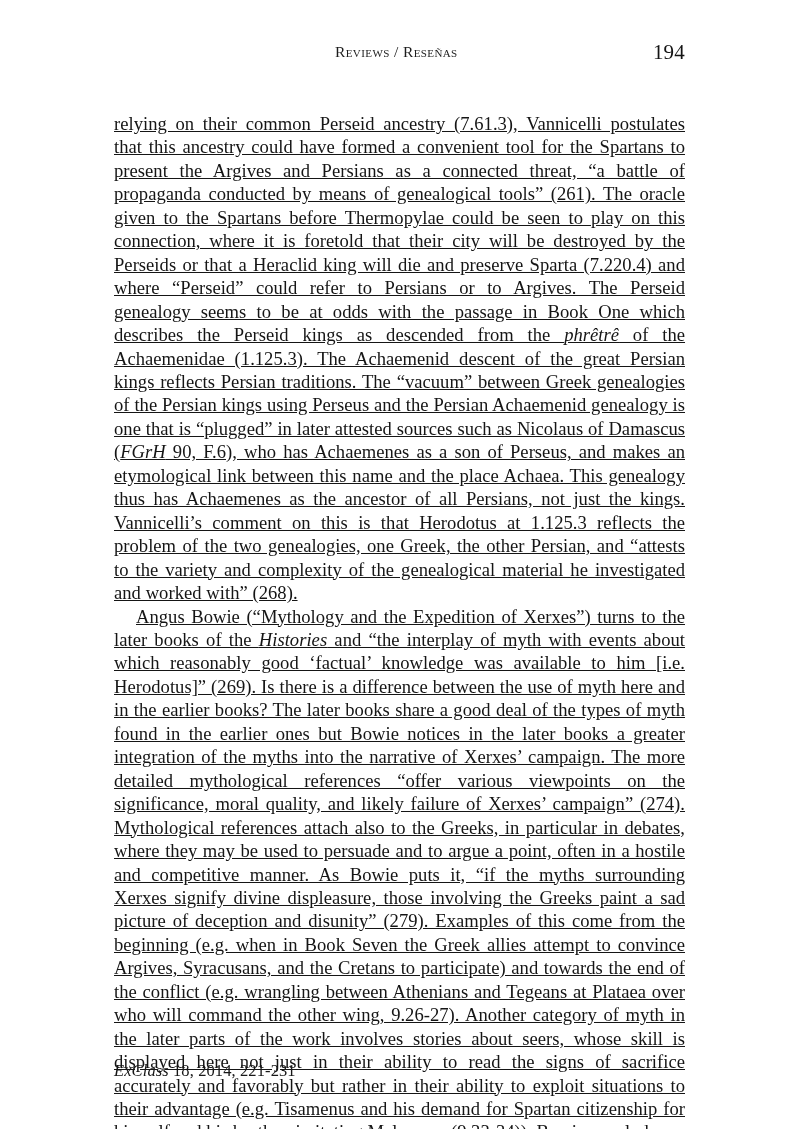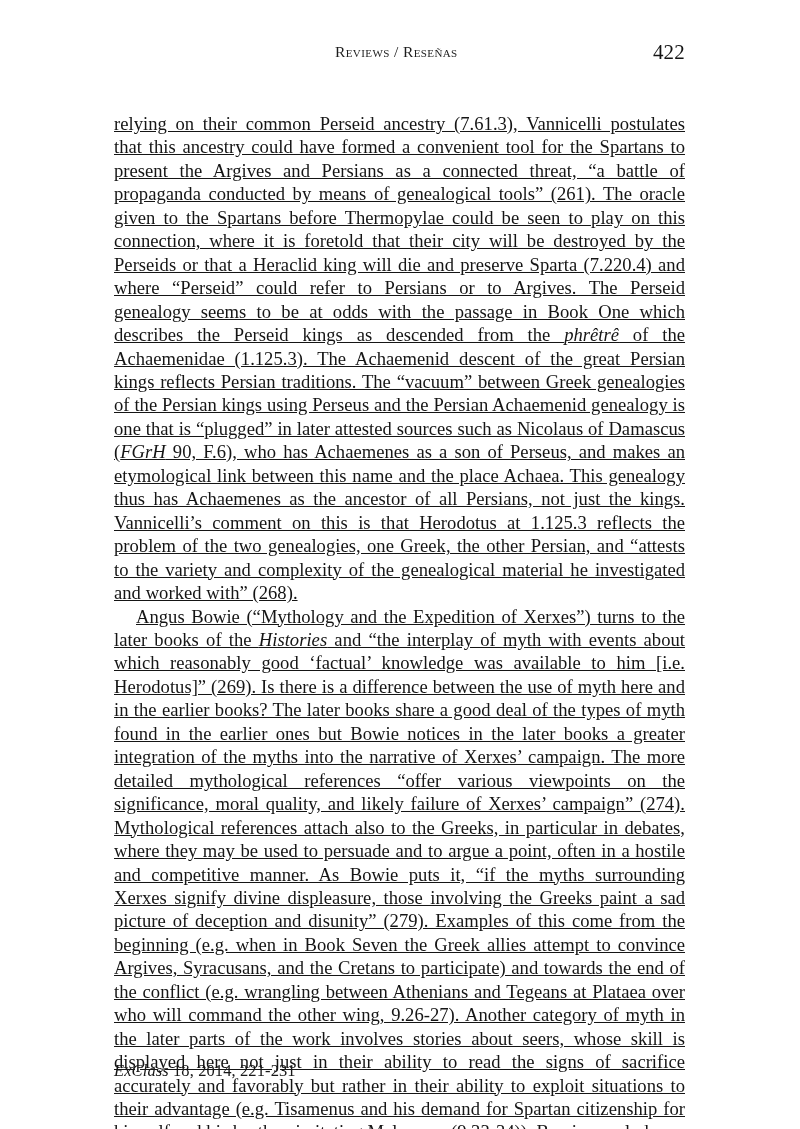--- a/index.html
+++ b/index.html
@@ -86,21 +86,21 @@
     font-style: italic;
   }
 </style>
 </head>
 <body>
 
 <div class="page">
 
   <div class="running-head">
     <span class="running-head-title">Reviews / Reseñas</span>
-    <span class="running-head-pageno">422</span>
+    <span class="running-head-pageno">194</span>
   </div>
 
   <div class="text-block">
     <p class="para"><span>relying on their common Perseid ancestry (7.61.3), Vannicelli postulates that this ancestry could have formed a convenient tool for the Spartans to present the Argives and Persians as a connected threat, “a battle of propaganda conducted by means of genealogical tools” (261). The oracle given to the Spartans before Thermopylae could be seen to play on this connection, where it is foretold that their city will be destroyed by the Perseids or that a Heraclid king will die and preserve Sparta (7.220.4) and where “Perseid” could refer to Persians or to Argives. The Perseid genealogy seems to be at odds with the passage in Book One which describes the Perseid kings as descended from the </span><i>phrêtrê</i><span> of the Achaemenidae (1.125.3). The Achaemenid descent of the great Persian kings reflects Persian traditions. The “vacuum” between Greek genealogies of the Persian kings using Perseus and the Persian Achaemenid genealogy is one that is “plugged” in later attested sources such as Nicolaus of Damascus (</span><i>FGrH</i><span> 90, F.6), who has Achaemenes as a son of Perseus, and makes an etymological link between this name and the place Achaea. This genealogy thus has Achaemenes as the ancestor of all Persians, not just the kings. Vannicelli’s comment on this is that Herodotus at 1.125.3 reflects the problem of the two genealogies, one Greek, the other Persian, and “attests to the variety and complexity of the genealogical material he investigated and worked with” (268).</span></p>
     <p class="para"><span>Angus Bowie (“Mythology and the Expedition of Xerxes”) turns to the later books of the </span><i>Histories</i><span> and “the interplay of myth with events about which reasonably good ‘factual’ knowledge was available to him [i.e. Herodotus]” (269). Is there is a difference between the use of myth here and in the earlier books? The later books share a good deal of the types of myth found in the earlier ones but Bowie notices in the later books a greater integration of the myths into the narrative of Xerxes’ campaign. The more detailed mythological references “offer various viewpoints on the significance, moral quality, and likely failure of Xerxes’ campaign” (274). Mythological references attach also to the Greeks, in particular in debates, where they may be used to persuade and to argue a point, often in a hostile and competitive manner. As Bowie puts it, “if the myths surrounding Xerxes signify divine displeasure, those involving the Greeks paint a sad picture of deception and disunity” (279). Examples of this come from the beginning (e.g. when in Book Seven the Greek allies attempt to convince Argives, Syracusans, and the Cretans to participate) and towards the end of the conflict (e.g. wrangling between Athenians and Tegeans at Plataea over who will command the other wing, 9.26-27). Another category of myth in the later parts of the work involves stories about seers, whose skill is displayed here not just in their ability to read the signs of sacrifice accurately and favorably but rather in their ability to exploit situations to their advantage (e.g. Tisamenus and his demand for Spartan citizenship for himself and his brother, imitating Melampus (9.33-34)). Bowie concludes</span></p>
   </div>
 
   <div class="footer-line">
     <span class="journal">ExClass</span><span> 18, 2014, 221-231</span>
   </div>

